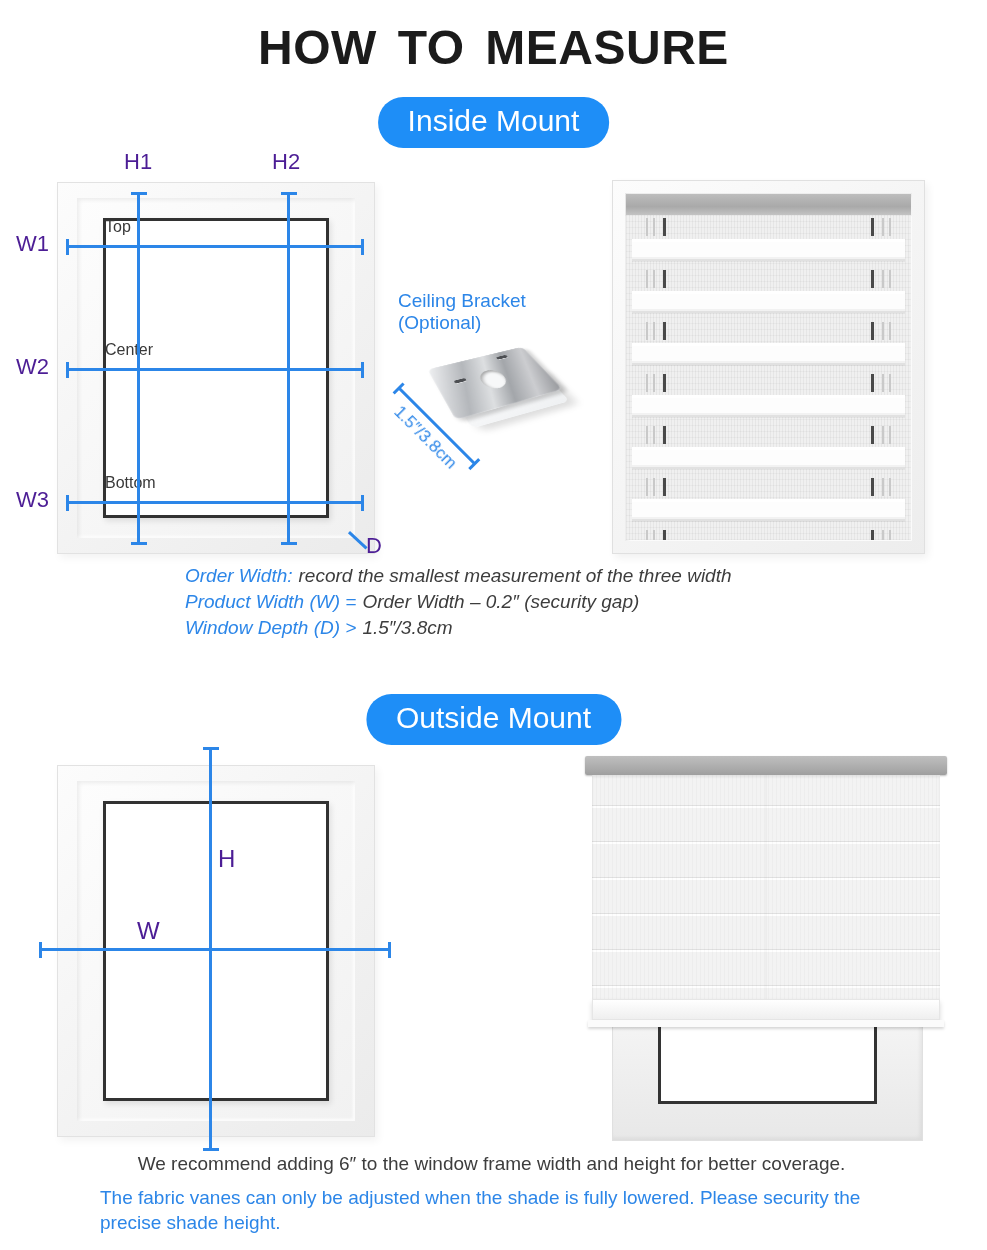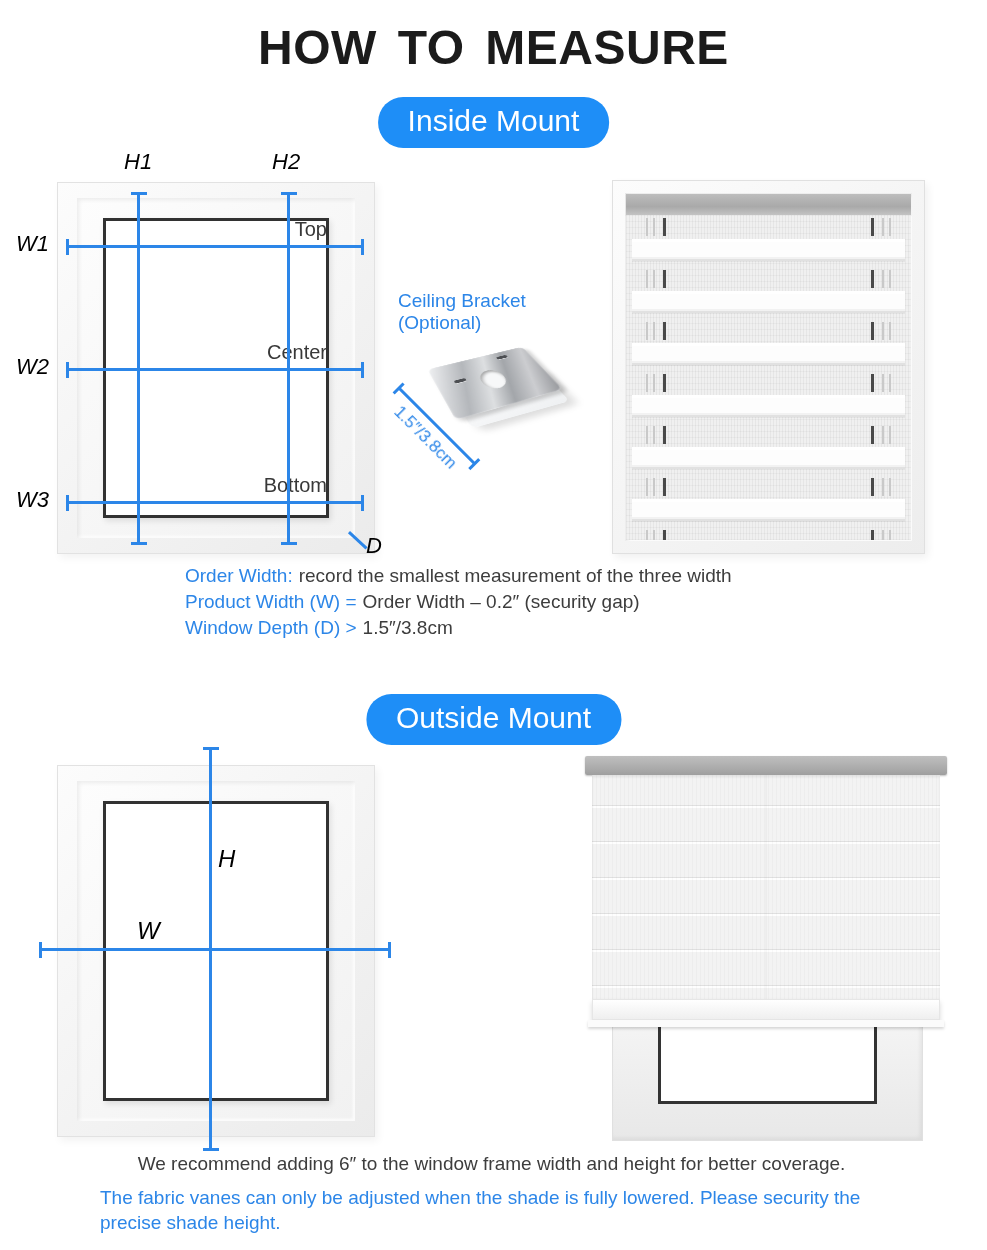--- a/index.html
+++ b/index.html
@@ -53,31 +53,31 @@
   .ml.v::before { top:0; } .ml.v::after { bottom:0; }
 
   #ml-h1 { left:137px; top:190px; height:353px; }
   #ml-h2 { left:287px; top:190px; height:353px; }
   #ml-w1 { left:66px;  top:243px; width:298px; }
   #ml-w2 { left:66px;  top:366px; width:298px; }
   #ml-w3 { left:66px;  top:499px; width:298px; }
   #ml-oh { left:209px; top:745px; height:404px; }
   #ml-ow { left:39px;  top:946px; width:352px; }
 
-  .mlabel { position:absolute; color:#000000; font-size:22px; white-space:nowrap;font-style:italic; }
+  .mlabel { position:absolute; color:#4c1d95; font-size:22px; white-space:nowrap; }
   #lb-h1 { left:124px; top:147px; }
   #lb-h2 { left:272px; top:147px; }
   #lb-w1 { left:16px;  top:229px; }
   #lb-w2 { left:16px;  top:352px; }
   #lb-w3 { left:16px;  top:485px; }
   #lb-d  { left:366px; top:531px; }
   #lb-oh { left:218px; top:843px; font-size:24px; }
   #lb-ow { left:137px; top:915px; font-size:24px; }
 
-  .dlabel { position:absolute; left:105px; width:222px; text-align:right; color:#383838; font-size:20px; }
+  .dlabel { position:absolute; left:105px; width:222px; text-align:left; color:#383838; font-size:16px; }
   #lb-top    { top:216px; }
   #lb-center { top:339px; }
   #lb-bottom { top:472px; }
 
   #d-diag {
     position:absolute; left:350px; top:529px; width:24px; height:3px;
     background:#2c86e8; transform:rotate(43deg); transform-origin:0 0;
   }
 
   
@@ -190,21 +190,21 @@
     border:1px solid #e6e6e6;
     box-shadow:0 3px 5px rgba(0,0,0,0.15);
   }
   #osd-lip {
     position:absolute; left:588px; top:1018px; width:356px; height:7px; z-index:2;
     background:#fbfbfb; box-shadow:0 2px 3px rgba(0,0,0,0.16);
   }
 
   
   #order-notes { position:absolute; left:185px; top:561px; font-size:19px; color:#3d3d3d; }
-  .note-row { line-height:26px; white-space:nowrap; }
+  .note-row { line-height:26px; white-space:nowrap;font-style:italic; }
   .note-lbl { color:#2c86e8; margin-right:6px; }
 
   #note-dark {
     position:absolute; left:0; right:4px; top:1151px; text-align:center;
     font-size:19px; color:#3d3d3d;
   }
   #note-blue {
     position:absolute; left:100px; top:1183px; width:792px;
     font-size:19px; line-height:25px; color:#2c86e8;
   }

